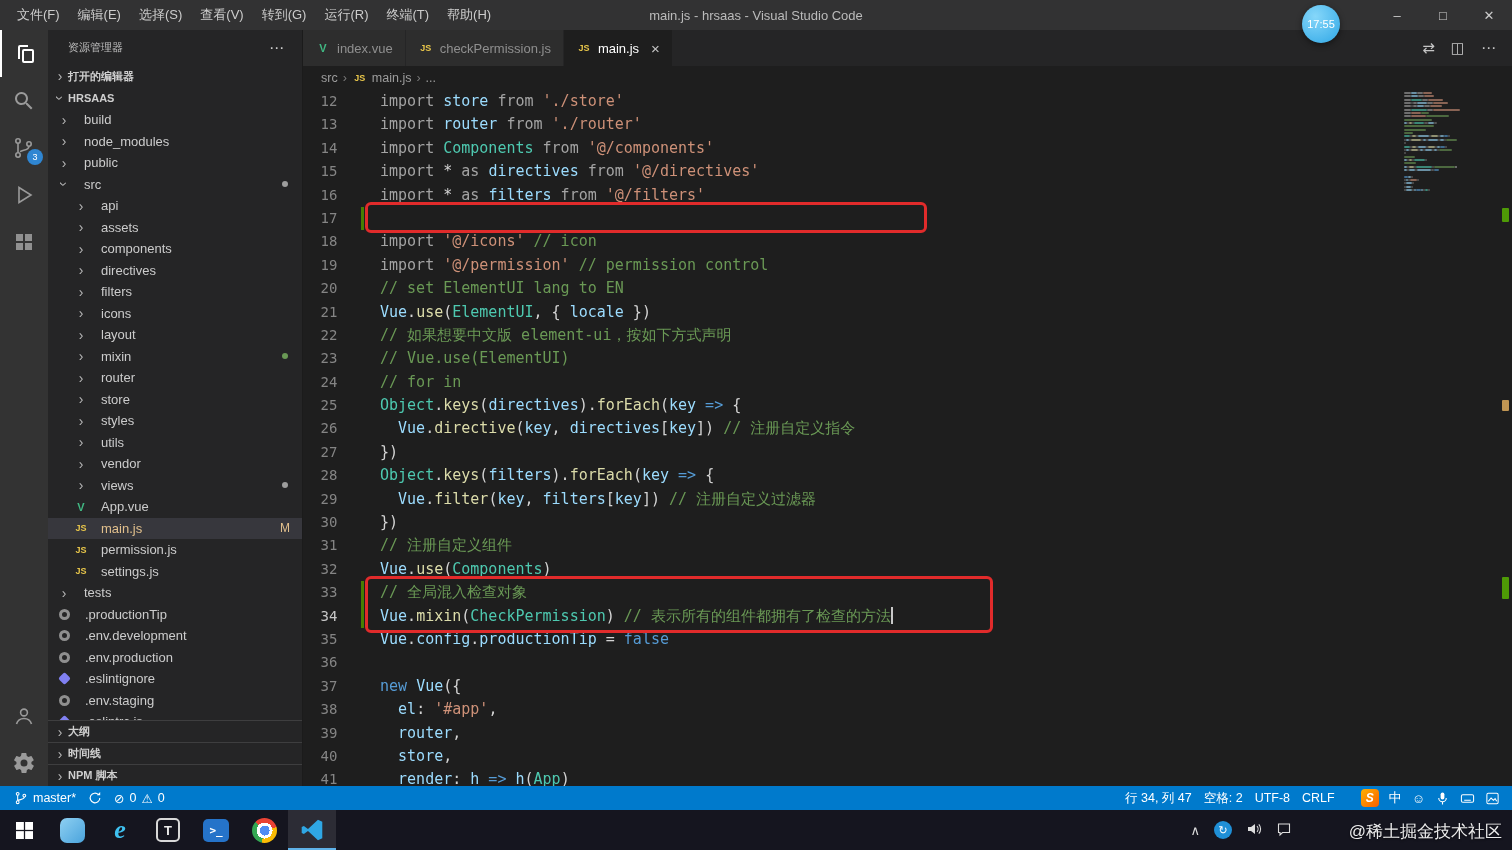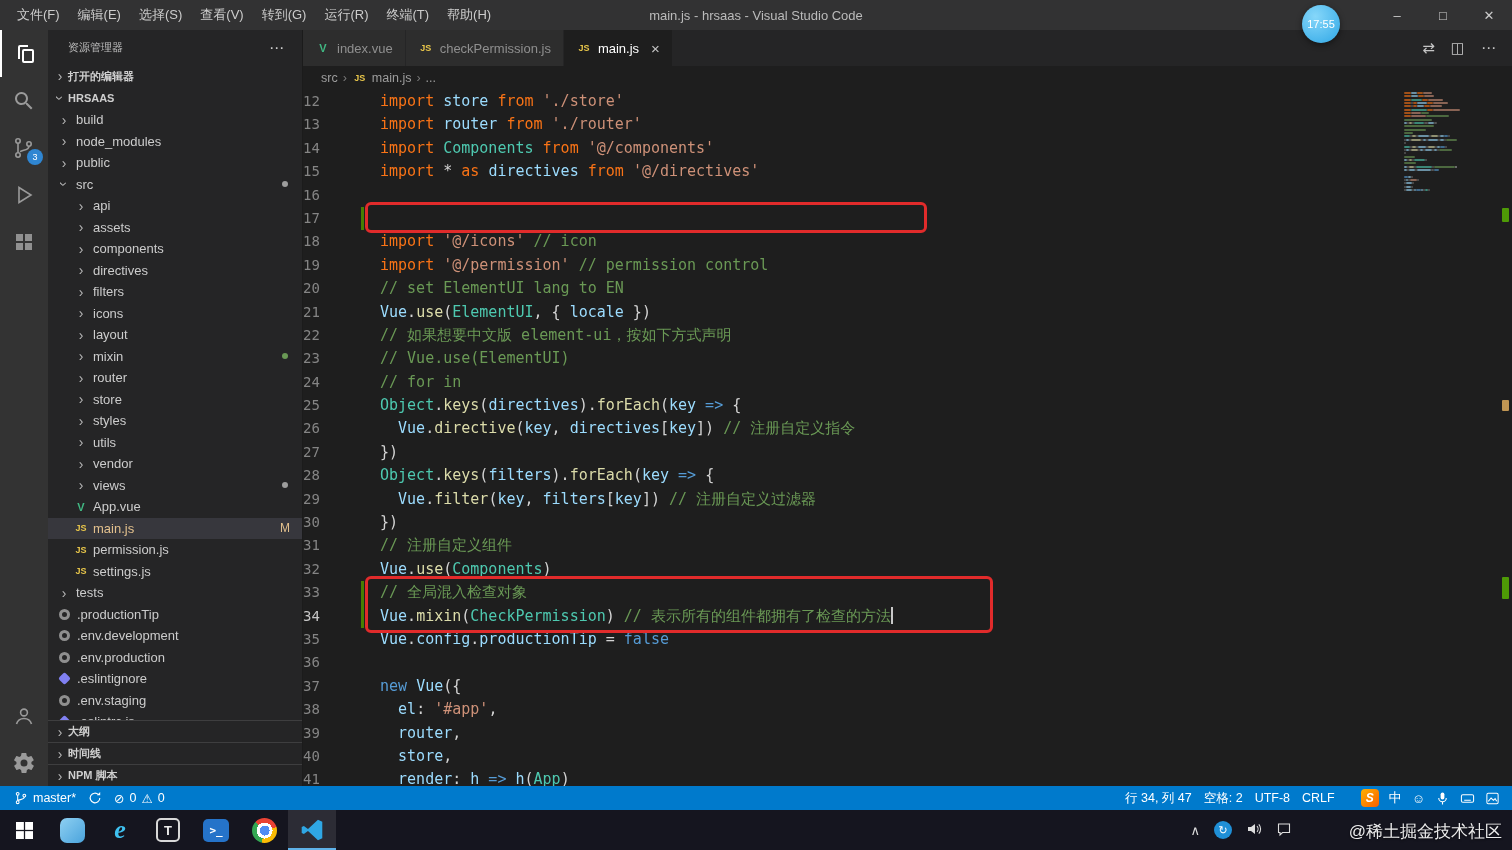--- a/index.html
+++ b/index.html
@@ -26,21 +26,21 @@
 .sidebar{width:255px;background:#252526;display:flex;flex-direction:column;flex:0 0 auto;min-height:0;border-right:1px solid #1b1b1b}
 .sidebar-title{height:35px;display:flex;align-items:center;padding:0 18px 0 20px;font-size:11px;color:#bcbcbc;flex:0 0 auto}
 .sidebar-title .more{margin-left:auto;font-size:15px;color:#cccccc}
 .section-row{height:22px;display:flex;align-items:center;font-size:11px;font-weight:700;color:#cfcfcf;padding:0 4px;flex:0 0 auto}
 .bordered{border-top:1px solid rgba(128,128,128,.28)}
 .chev{width:16px;flex:0 0 16px;display:flex;align-items:center;justify-content:center;color:#b8b8b8;font-size:14px;font-weight:400}
 .chev.open{transform:rotate(90deg)}
 .tree{flex:1;overflow:hidden;font-size:13px}
 .tree-row{height:21.5px;display:flex;align-items:center;color:#cccccc;white-space:nowrap}
 .tree-row.selected{background:#37373d}
-.tree-label{margin-left:4px}
+.tree-label{margin-left:12px}
 .tree-label.modified{color:#e2c08d}
 .gitdot{width:6px;height:6px;border-radius:50%;margin-left:auto;margin-right:14px;flex:0 0 6px}
 .gitdot.gray{background:#9d9d9d}
 .gitdot.green{background:#6a9955}
 .gitbadge{margin-left:auto;margin-right:12px;color:#e2c08d;font-size:12px;font-weight:400}
 .ficon{width:16px;height:16px;flex:0 0 16px;display:flex;align-items:center;justify-content:center;font-weight:700}
 .ficon.js{color:#e8c64a;font-size:9px}
 .ficon.vue{color:#41b883;font-size:11px}
 .gear-dot{width:11px;height:11px;border:3px solid #8f8f8f;border-radius:50%;margin:0 3px;flex:0 0 11px}
 .eslint-dot{width:9px;height:9px;background:#8080f2;transform:rotate(45deg);margin:0 4px;border-radius:2px;flex:0 0 9px}
@@ -51,26 +51,26 @@
 .tab{display:flex;align-items:center;gap:6px;padding:0 12px;font-size:13px;background:#2d2d2d;color:#8f8f8f;border-right:1px solid #252526}
 .tab.active{background:#1e1e1e;color:#fff}
 .tab-close{margin-left:6px;font-size:15px;color:#c5c5c5}
 .tab-actions{margin-left:auto;display:flex;align-items:center;gap:16px;padding-right:16px;color:#c5c5c5;font-size:15px}
 .breadcrumb{height:24px;display:flex;align-items:center;padding-left:18px;font-size:12.5px;color:#9d9d9d;gap:5px;flex:0 0 auto}
 .bc-item{display:flex;align-items:center;gap:4px}
 .bc-sep{color:#7a7a7a}
 .code-area{flex:1;position:relative;overflow:hidden}
 .code-lines{position:absolute;top:0;left:0;right:112px;bottom:0;font-family:"DejaVu Sans Mono","Liberation Mono",monospace;font-size:15px}
 .line{display:flex;height:23.4px;line-height:23.4px;white-space:pre}
-.ln{flex:0 0 52px;text-align:left;color:#858585;font-size:14px}
+.ln{flex:0 0 52px;text-align:center;color:#858585;font-size:14px}
 .line.active .ln{color:#c6c6c6}
 .gitbar{flex:0 0 3px;margin-left:6px}
 .gitbar.mod{background:#487e02}
 .lc{padding-left:16px}
-.tk-k{color:#f97316}.tk-k2{color:#569cd6}.tk-v{color:#9cdcfe}.tk-c{color:#4ec9b0}.tk-f{color:#dcdcaa}.tk-s{color:#ce9178}.tk-cm{color:#6a9955}.tk-p{color:#d4d4d4}.tk-a{color:#569cd6}
+.tk-k{color:#a3a3a3}.tk-k2{color:#569cd6}.tk-v{color:#9cdcfe}.tk-c{color:#4ec9b0}.tk-f{color:#dcdcaa}.tk-s{color:#ce9178}.tk-cm{color:#6a9955}.tk-p{color:#d4d4d4}.tk-a{color:#569cd6}
 .tk-cur{display:inline-block;width:2px;height:17px;background:#c8c8c8;vertical-align:-3px}
 .annotation{position:absolute;border:3px solid #e12b2b;border-radius:6px;z-index:6;pointer-events:none}
 .minimap{position:absolute;top:2px;right:16px;width:92px;bottom:0}
 .mm-line{height:2px;margin-bottom:1.35px;display:flex}
 .mm{display:inline-block;height:2px;background:currentColor;opacity:.6;border-radius:1px}
 .mm.tk-p{opacity:.3}
 .overview{position:absolute;right:0;top:0;bottom:0;width:14px}
 .ovr{position:absolute;right:3px;width:7px;border-radius:1px}
 
 .statusbar{height:24px;background:#007acc;display:flex;align-items:center;color:#fff;font-size:12.5px;padding:0 8px;flex:0 0 auto;position:relative;z-index:25}
@@ -351,21 +351,21 @@
           <div class="bc-item">
             <div class="bc-label">...</div>
           </div>
         </div>
       <div class="code-area">
         <div class="code-lines">
             <div class="line"><div class="ln">12</div><div class="gitbar"></div><div class="lc"><span class="tk-k">import </span><span class="tk-v">store</span><span class="tk-k"> from </span><span class="tk-s">'./store'</span></div></div>
             <div class="line"><div class="ln">13</div><div class="gitbar"></div><div class="lc"><span class="tk-k">import </span><span class="tk-v">router</span><span class="tk-k"> from </span><span class="tk-s">'./router'</span></div></div>
             <div class="line"><div class="ln">14</div><div class="gitbar"></div><div class="lc"><span class="tk-k">import </span><span class="tk-c">Components</span><span class="tk-k"> from </span><span class="tk-s">'@/components'</span></div></div>
             <div class="line"><div class="ln">15</div><div class="gitbar"></div><div class="lc"><span class="tk-k">import </span><span class="tk-p">* </span><span class="tk-k">as </span><span class="tk-v">directives</span><span class="tk-k"> from </span><span class="tk-s">'@/directives'</span></div></div>
-            <div class="line"><div class="ln">16</div><div class="gitbar"></div></div>
+            <div class="line"><div class="ln">16</div><div class="gitbar"></div><div class="lc"><span class="tk-k">import </span><span class="tk-p">* </span><span class="tk-k">as </span><span class="tk-v">filters</span><span class="tk-k"> from </span><span class="tk-s">'@/filters'</span></div></div>
             <div class="line"><div class="ln">17</div><div class="gitbar mod"></div></div>
             <div class="line"><div class="ln">18</div><div class="gitbar"></div><div class="lc"><span class="tk-k">import </span><span class="tk-s">'@/icons'</span><span class="tk-cm"> // icon</span></div></div>
             <div class="line"><div class="ln">19</div><div class="gitbar"></div><div class="lc"><span class="tk-k">import </span><span class="tk-s">'@/permission'</span><span class="tk-cm"> // permission control</span></div></div>
             <div class="line"><div class="ln">20</div><div class="gitbar"></div><div class="lc"><span class="tk-cm">// set ElementUI lang to EN</span></div></div>
             <div class="line"><div class="ln">21</div><div class="gitbar"></div><div class="lc"><span class="tk-v">Vue</span><span class="tk-p">.</span><span class="tk-f">use</span><span class="tk-p">(</span><span class="tk-c">ElementUI</span><span class="tk-p">, { </span><span class="tk-v">locale</span><span class="tk-p"> })</span></div></div>
             <div class="line"><div class="ln">22</div><div class="gitbar"></div><div class="lc"><span class="tk-cm">// 如果想要中文版 element-ui，按如下方式声明</span></div></div>
             <div class="line"><div class="ln">23</div><div class="gitbar"></div><div class="lc"><span class="tk-cm">// Vue.use(ElementUI)</span></div></div>
             <div class="line"><div class="ln">24</div><div class="gitbar"></div><div class="lc"><span class="tk-cm">// for in</span></div></div>
             <div class="line"><div class="ln">25</div><div class="gitbar"></div><div class="lc"><span class="tk-c">Object</span><span class="tk-p">.</span><span class="tk-f">keys</span><span class="tk-p">(</span><span class="tk-v">directives</span><span class="tk-p">).</span><span class="tk-f">forEach</span><span class="tk-p">(</span><span class="tk-v">key</span><span class="tk-a"> =&gt; </span><span class="tk-p">{</span></div></div>
             <div class="line"><div class="ln">26</div><div class="gitbar"></div><div class="lc"><span class="tk-p">  </span><span class="tk-v">Vue</span><span class="tk-p">.</span><span class="tk-f">directive</span><span class="tk-p">(</span><span class="tk-v">key</span><span class="tk-p">, </span><span class="tk-v">directives</span><span class="tk-p">[</span><span class="tk-v">key</span><span class="tk-p">])</span><span class="tk-cm"> // 注册自定义指令</span></div></div>

